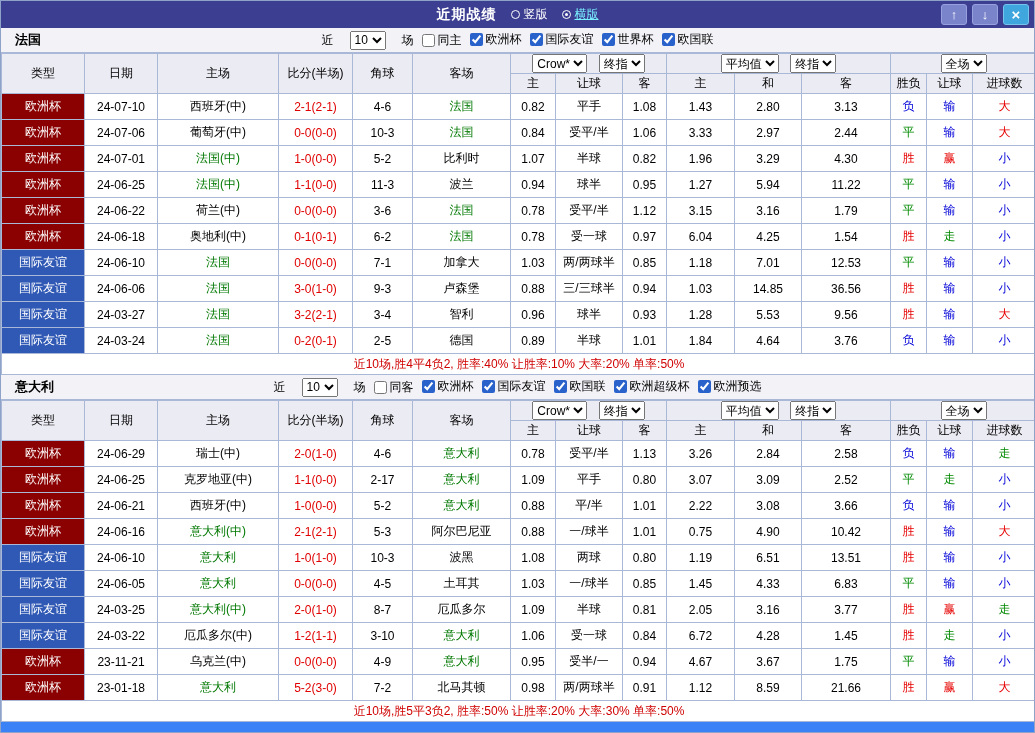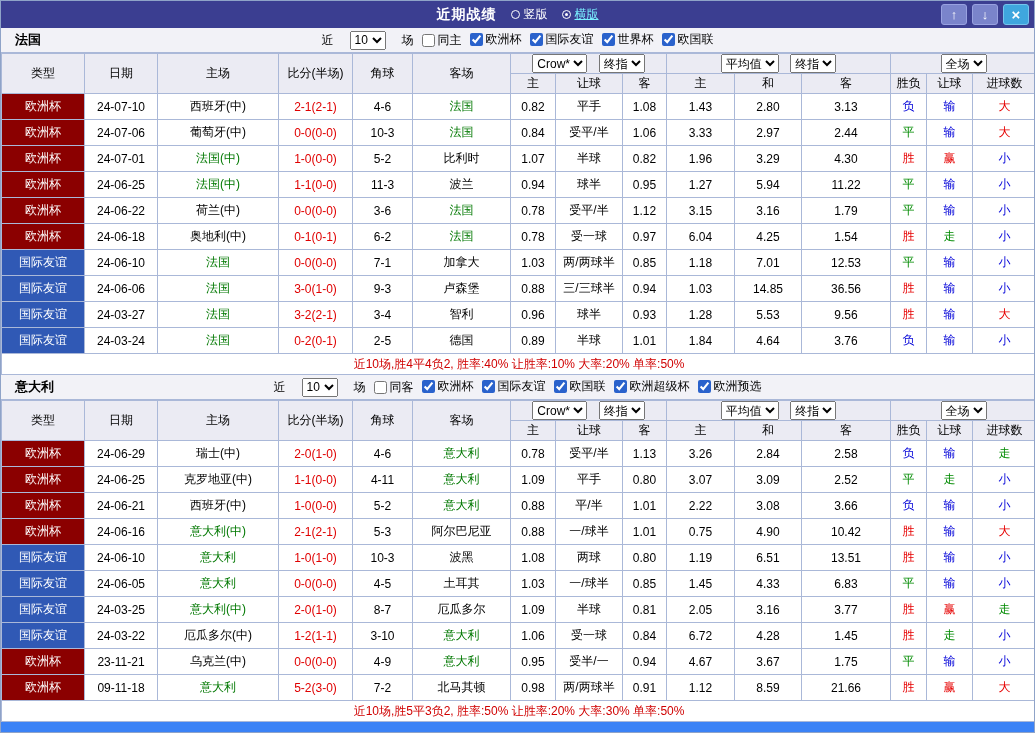--- a/index.html
+++ b/index.html
@@ -418,21 +418,21 @@
             <td>2.58</td>
             <td class="blue">负</td>
             <td class="blue">输</td>
             <td class="green">走</td>
           </tr>
           <tr>
             <td class="type" style="background: rgb(139, 0, 0);">欧洲杯</td>
             <td>24-06-25</td>
             <td>克罗地亚(中)</td>
             <td class="score">1-1(0-0)</td>
-            <td>4-11</td>
+            <td>2-17</td>
             <td class="focus">意大利</td>
             <td>1.09</td>
             <td>平手</td>
             <td>0.80</td>
             <td>3.07</td>
             <td>3.09</td>
             <td>2.52</td>
             <td class="green">平</td>
             <td class="green">走</td>
             <td class="blue">小</td>
@@ -551,21 +551,21 @@
             <td>0.94</td>
             <td>4.67</td>
             <td>3.67</td>
             <td>1.75</td>
             <td class="green">平</td>
             <td class="blue">输</td>
             <td class="blue">小</td>
           </tr>
           <tr>
             <td class="type" style="background: rgb(139, 0, 0);">欧洲杯</td>
-            <td>09-11-18</td>
+            <td>23-01-18</td>
             <td class="focus">意大利</td>
             <td class="score">5-2(3-0)</td>
             <td>7-2</td>
             <td>北马其顿</td>
             <td>0.98</td>
             <td>两/两球半</td>
             <td>0.91</td>
             <td>1.12</td>
             <td>8.59</td>
             <td>21.66</td>

